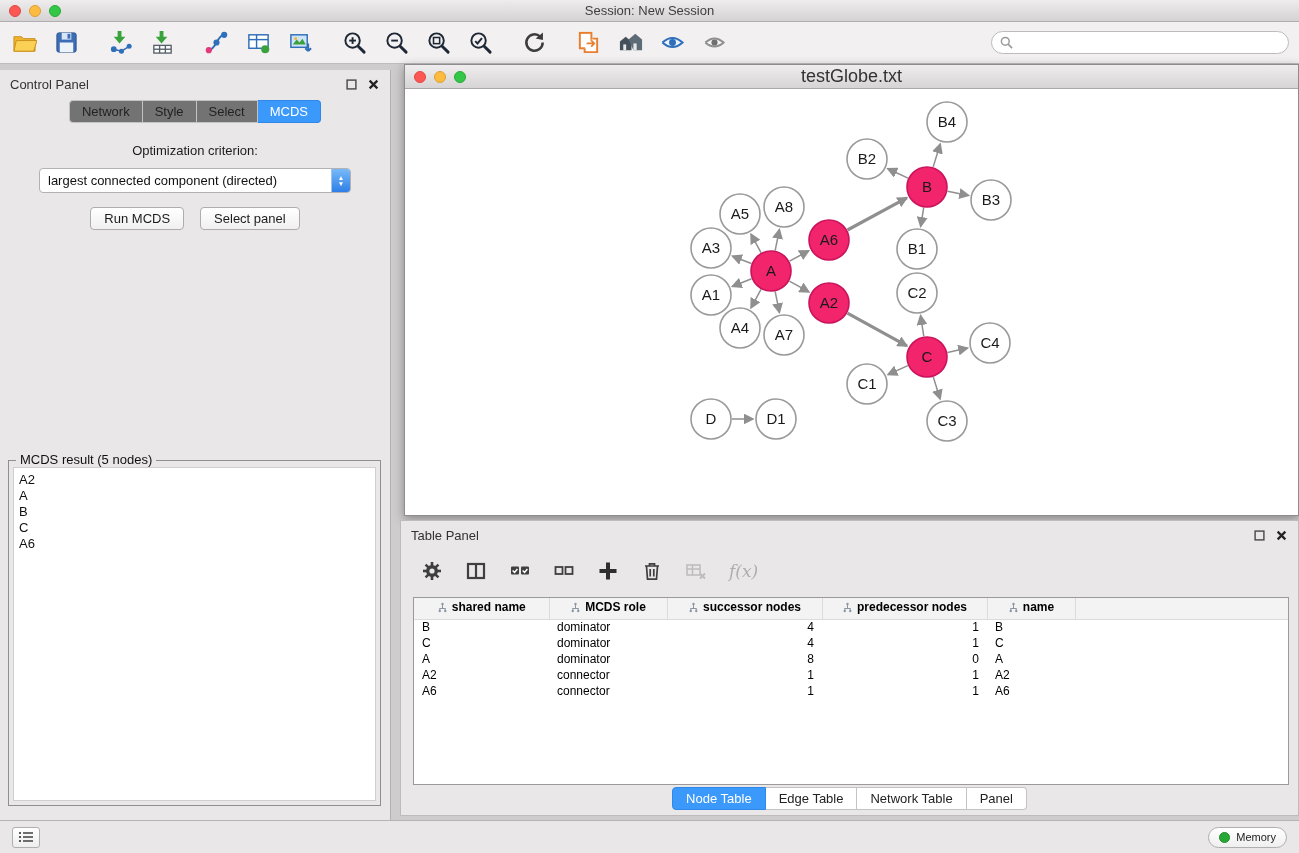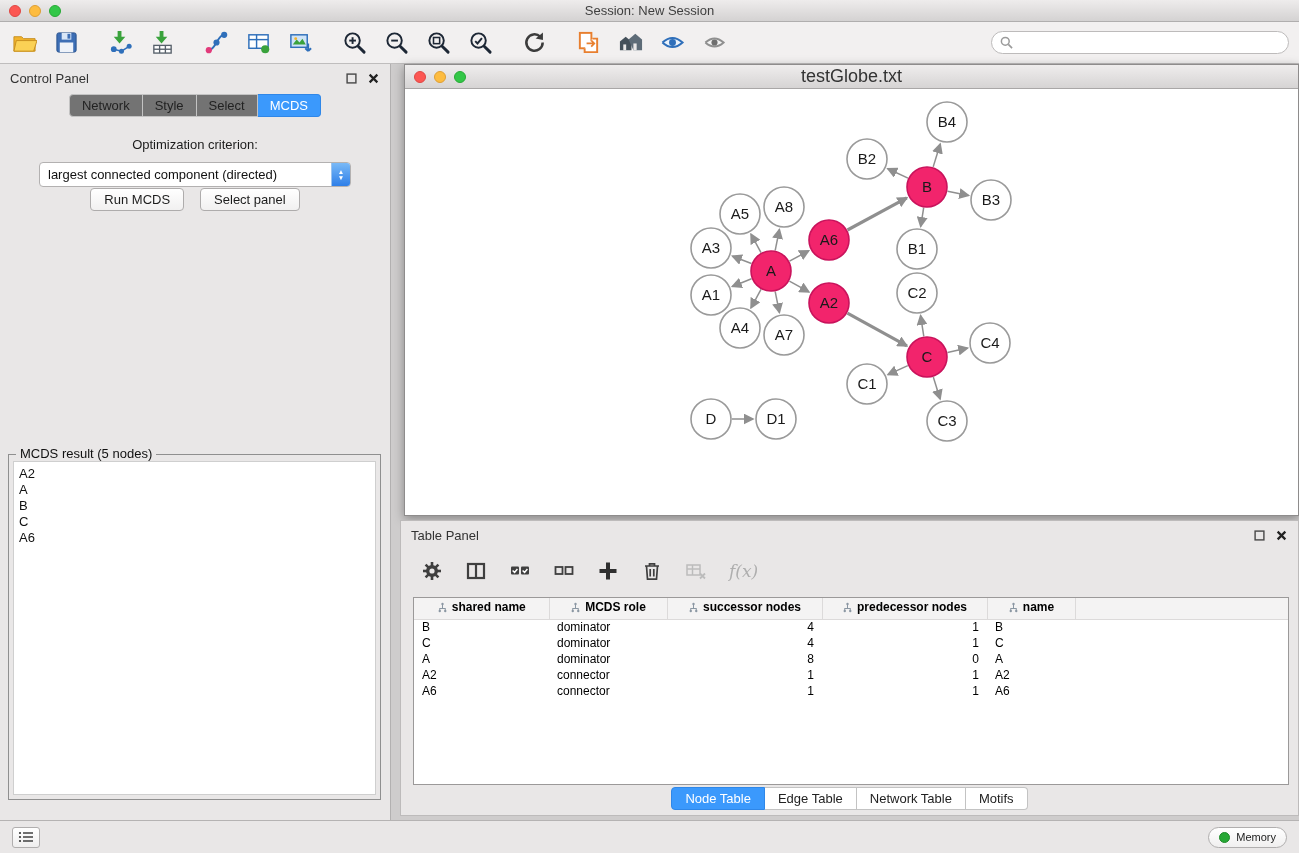--- a/index.html
+++ b/index.html
@@ -27,30 +27,30 @@
 
   
   .workspace{position:absolute;top:64px;left:0;right:0;height:756px;background:#cecccc}
 
   
   .panel-header{height:28px;display:flex;align-items:center;padding:0 10px;font-size:13px;color:#333;gap:8px}
   .panel-header .spacer{flex:1}
   .ph-icon{width:14px;height:14px;display:flex;align-items:center;justify-content:center}
 
   
-  .control-panel{position:absolute;left:0;top:0;width:391px;height:100%;background:#e9e7e7;border-right:1px solid #b2b0b0}
+  .control-panel{position:absolute;left:0;top:6px;width:391px;height:100%;background:#e9e7e7;border-right:1px solid #b2b0b0}
   .cp-tabs{display:flex;justify-content:center;margin-top:2px}
   .cp-tab{font-size:13px;padding:3px 12px;background:#737373;border:1px solid #c3c3c3;border-left:none;color:#222;cursor:default}
   .cp-tab:first-child{border-left:1px solid #c3c3c3;border-radius:4px 0 0 4px}
   .cp-tab:last-child{border-radius:0 4px 4px 0}
   .cp-tab.active{background:#3b99fc;border-color:#2f87e8;color:#fff}
   .opt-label{text-align:center;font-size:13px;color:#1c1c1c;margin-top:20px}
   .popup{width:312px;height:25px;margin:10px auto 0;background:#fff;border:1px solid #b3b1b1;border-radius:4px;display:flex;align-items:center;position:relative;font-size:13px;color:#111;padding-left:8px;cursor:default}
   .popup .arrows{position:absolute;right:0;top:0;bottom:0;width:19px;background:linear-gradient(#79b9f7,#2e7fe8);border-radius:0 3px 3px 0;color:#fff;display:flex;flex-direction:column;align-items:center;justify-content:center;font-size:6.5px;line-height:6px;border-left:1px solid #9cc4ef}
-  .cp-buttons{display:flex;justify-content:center;gap:16px;margin-top:1px}
+  .cp-buttons{display:flex;justify-content:center;gap:16px;margin-top:14px}
   .btn{background:linear-gradient(#ffffff,#f1f0f0);border:1px solid #aeacac;border-radius:4px;font-size:13px;font-family:"Liberation Sans",sans-serif;padding:3px 13px;color:#1c1c1c;cursor:default}
   .result-box{position:absolute;left:8px;right:9px;top:390px;height:346px;border:1px solid #8f8f8f}
   .box-title{position:absolute;top:-9px;left:7px;background:#e9e7e7;font-size:13px;padding:0 4px;color:#111}
   .result-list{position:absolute;inset:6px 4px 4px 4px;background:#fff;border:1px solid #cfcfcf;font-size:13px;color:#111;padding:4px 5px;overflow:auto}
   .result-item{line-height:16px}
 
   
   .network-window{position:absolute;left:404px;top:0;width:895px;height:452px;background:#fff;border:1px solid #8e8c8c;box-shadow:0 3px 10px rgba(0,0,0,.35)}
   .inner-titlebar{position:absolute;top:0;left:0;right:0;height:24px;background:linear-gradient(#efeded,#d6d4d4);border-bottom:1px solid #a9a7a7;display:flex;align-items:center}
   .inner-titlebar .title-text{font-size:18px;color:#333}
@@ -576,21 +576,21 @@
                 <td style="text-align: left;">A6</td>
                 <td></td>
               </tr>
             </tbody>
         </table>
       </div>
       <div class="tp-tabs">
           <div class="tp-tab active">Node Table</div>
           <div class="tp-tab">Edge Table</div>
           <div class="tp-tab">Network Table</div>
-          <div class="tp-tab">Motifs</div>
+          <div class="tp-tab">Panel</div>
         </div>
     </div>
   </div>
 
   <div class="statusbar">
     <div class="sb-btn">
       <svg width="16" height="12" viewBox="0 0 16 12">
           <g stroke="#333" stroke-width="1.4">
             <line x1="5" y1="2" x2="15" y2="2"></line>
             <line x1="5" y1="6" x2="15" y2="6"></line>

